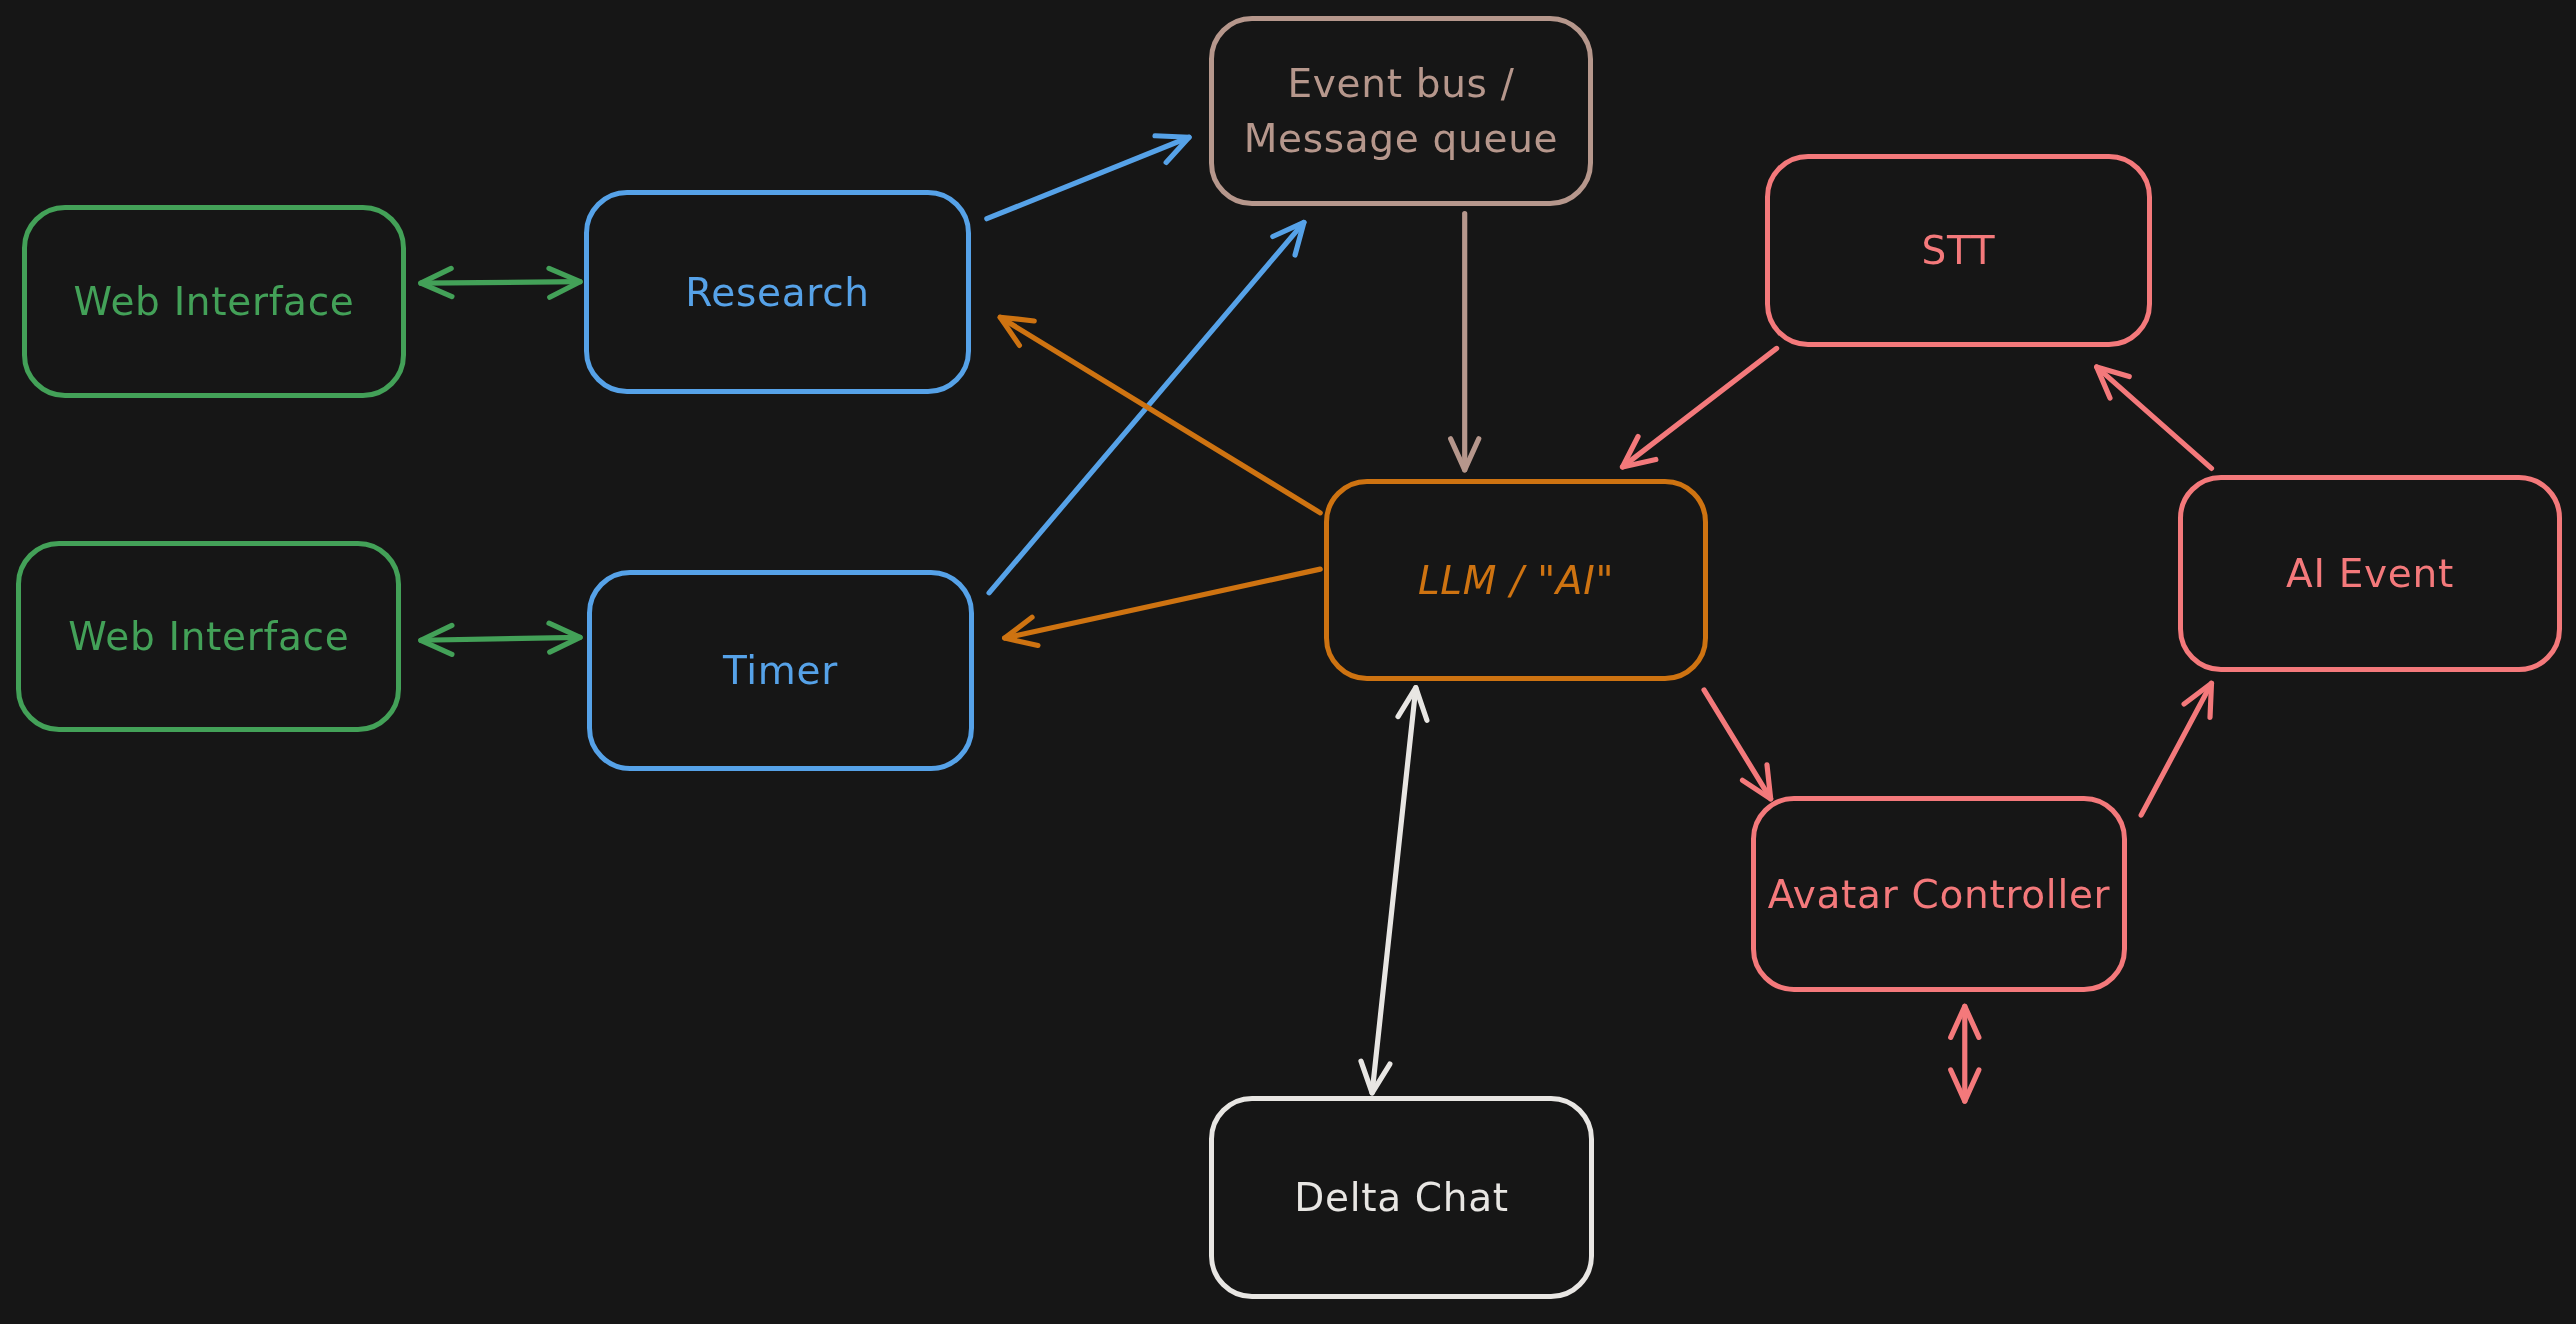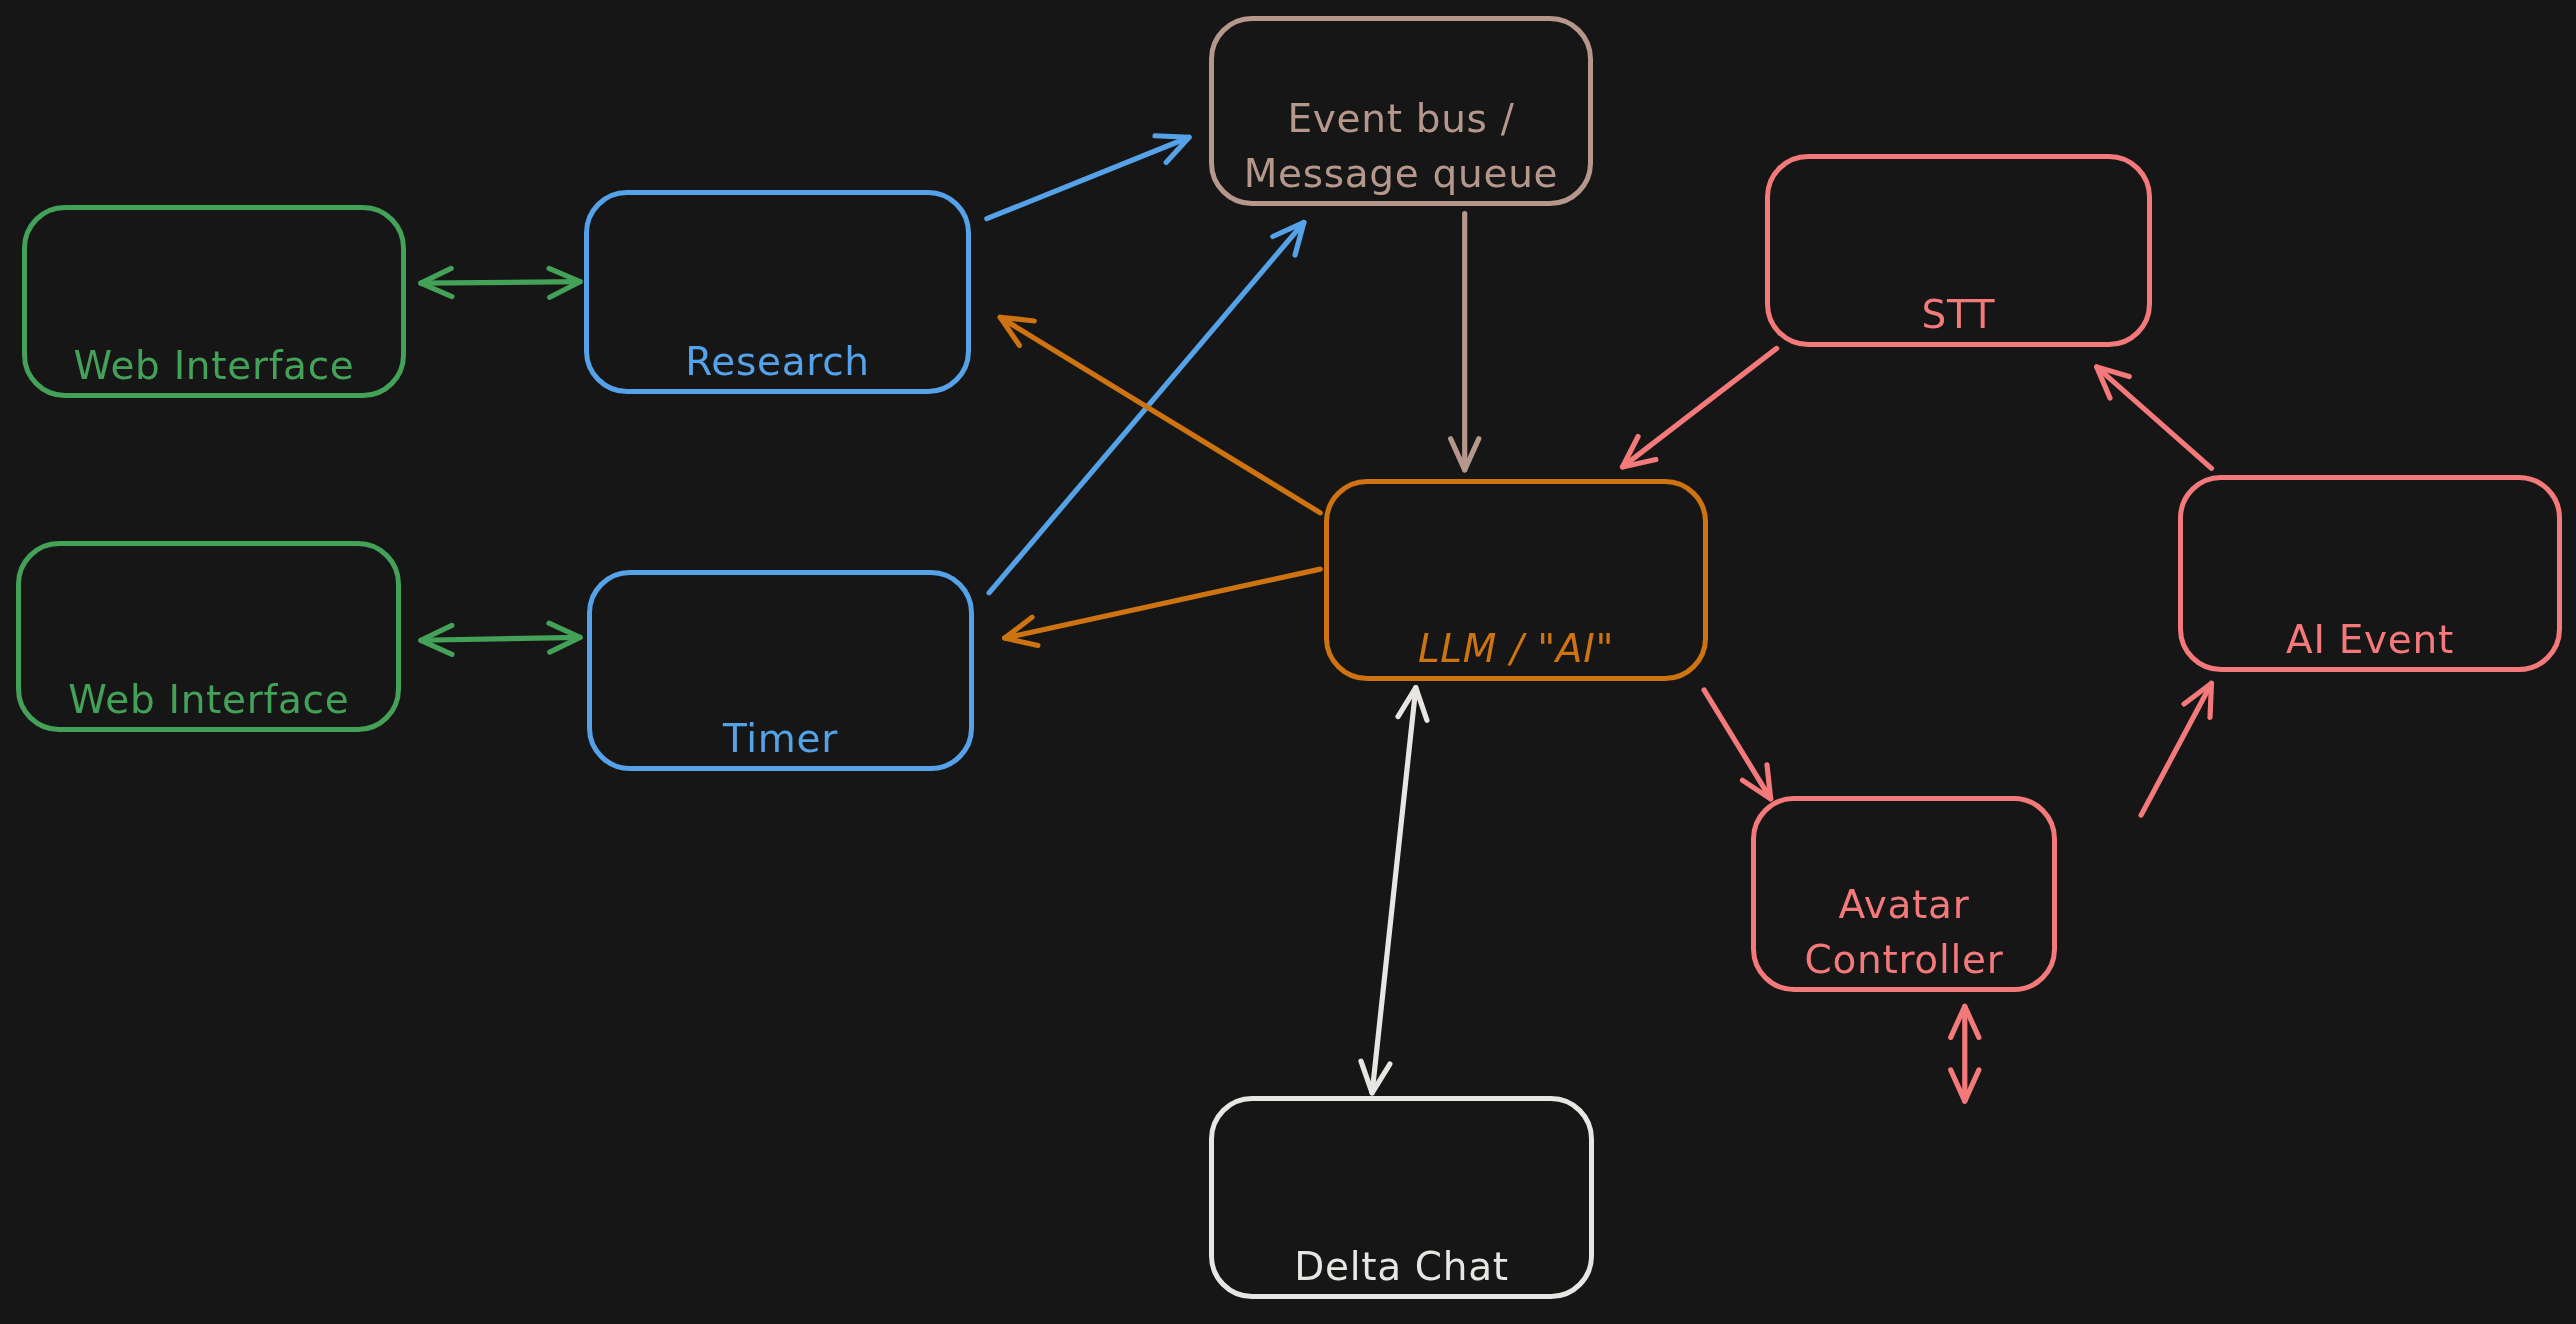--- a/index.html
+++ b/index.html
@@ -25,21 +25,21 @@
   }
   .node {
     position: absolute;
     box-sizing: border-box;
     border: 5.2px solid var(--c, #888);
     border-radius: 43px;
     color: var(--c, #ccc);
     display: flex;
     flex-direction: column;
     align-items: center;
-    justify-content: flex-end;
+    justify-content: center;
     text-align: center;
     font-size: 39px;
     letter-spacing: 0.7px;
     line-height: 55px;
     background: transparent;
   }
   .node .label { display: block; }
   .node.italic .label { font-style: italic; }
   g[data-edge] path {
     fill: none;
@@ -142,19 +142,19 @@
   </div>
 
   <div class="node" style="left: 1209px; top: 1096px; width: 385px; height: 203px; --c: #e8e6e3;">
     <span class="label">Delta Chat</span>
   </div>
 
   <div class="node" style="left: 2178px; top: 475px; width: 384px; height: 197px; --c: #f4797b;">
     <span class="label">AI Event</span>
   </div>
 
-  <div class="node" style="left: 1751px; top: 796px; width: 306px; height: 196px; --c: #f4797b;">
+  <div class="node" style="left: 1751px; top: 796px; width: 376px; height: 196px; --c: #f4797b;">
     <span class="label">Avatar Controller</span>
   </div>
 
 
 </div>
 
 
 </body></html>

